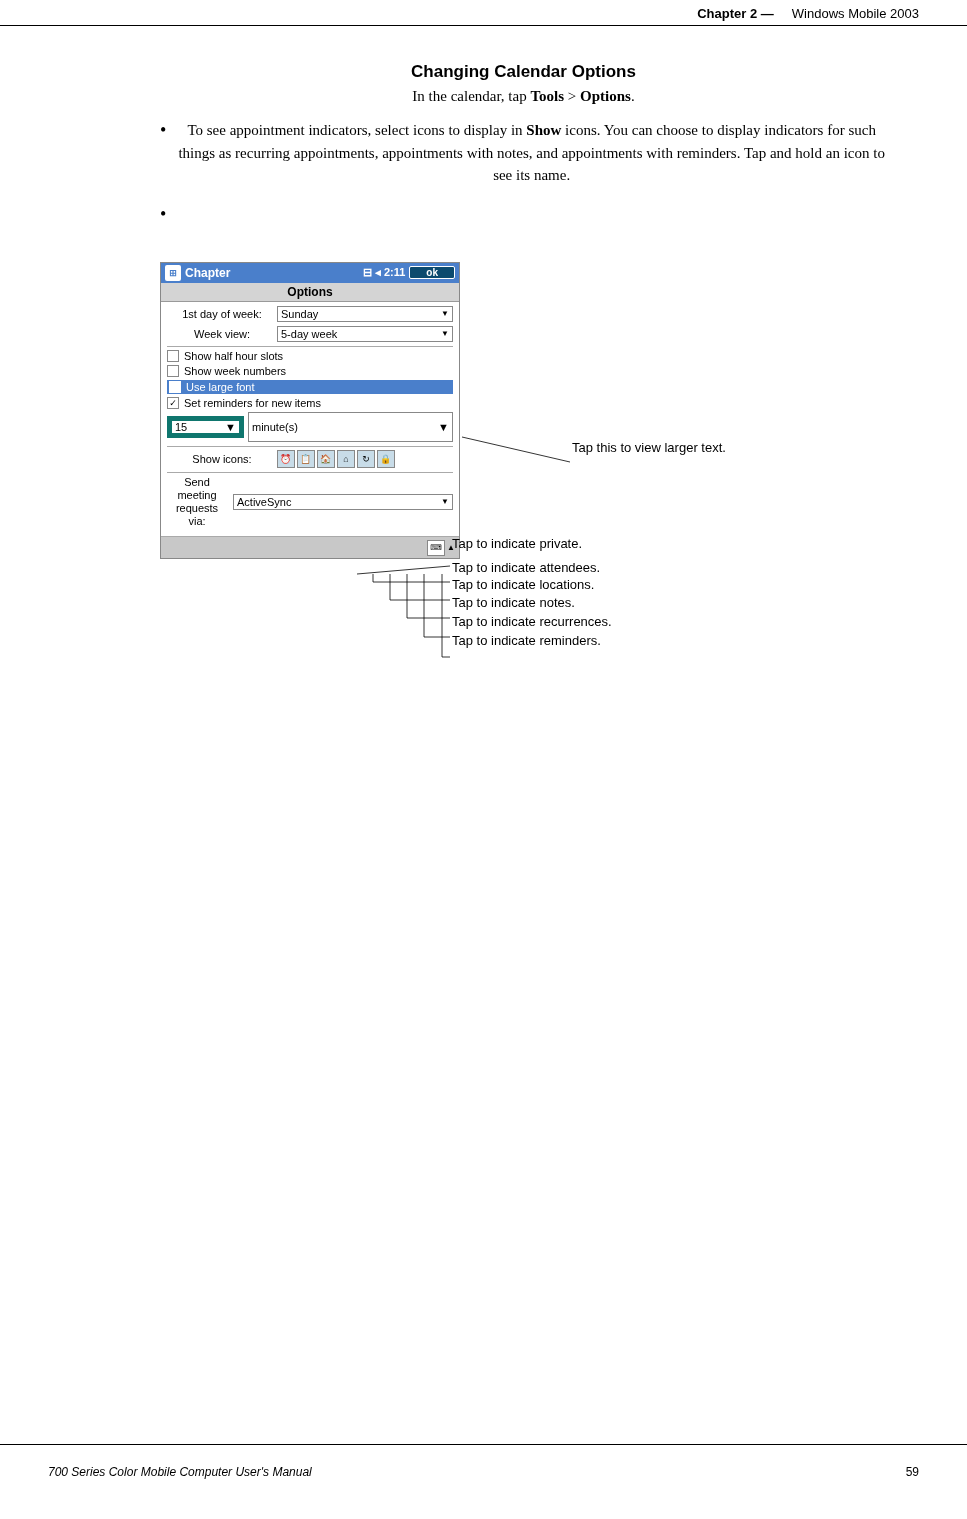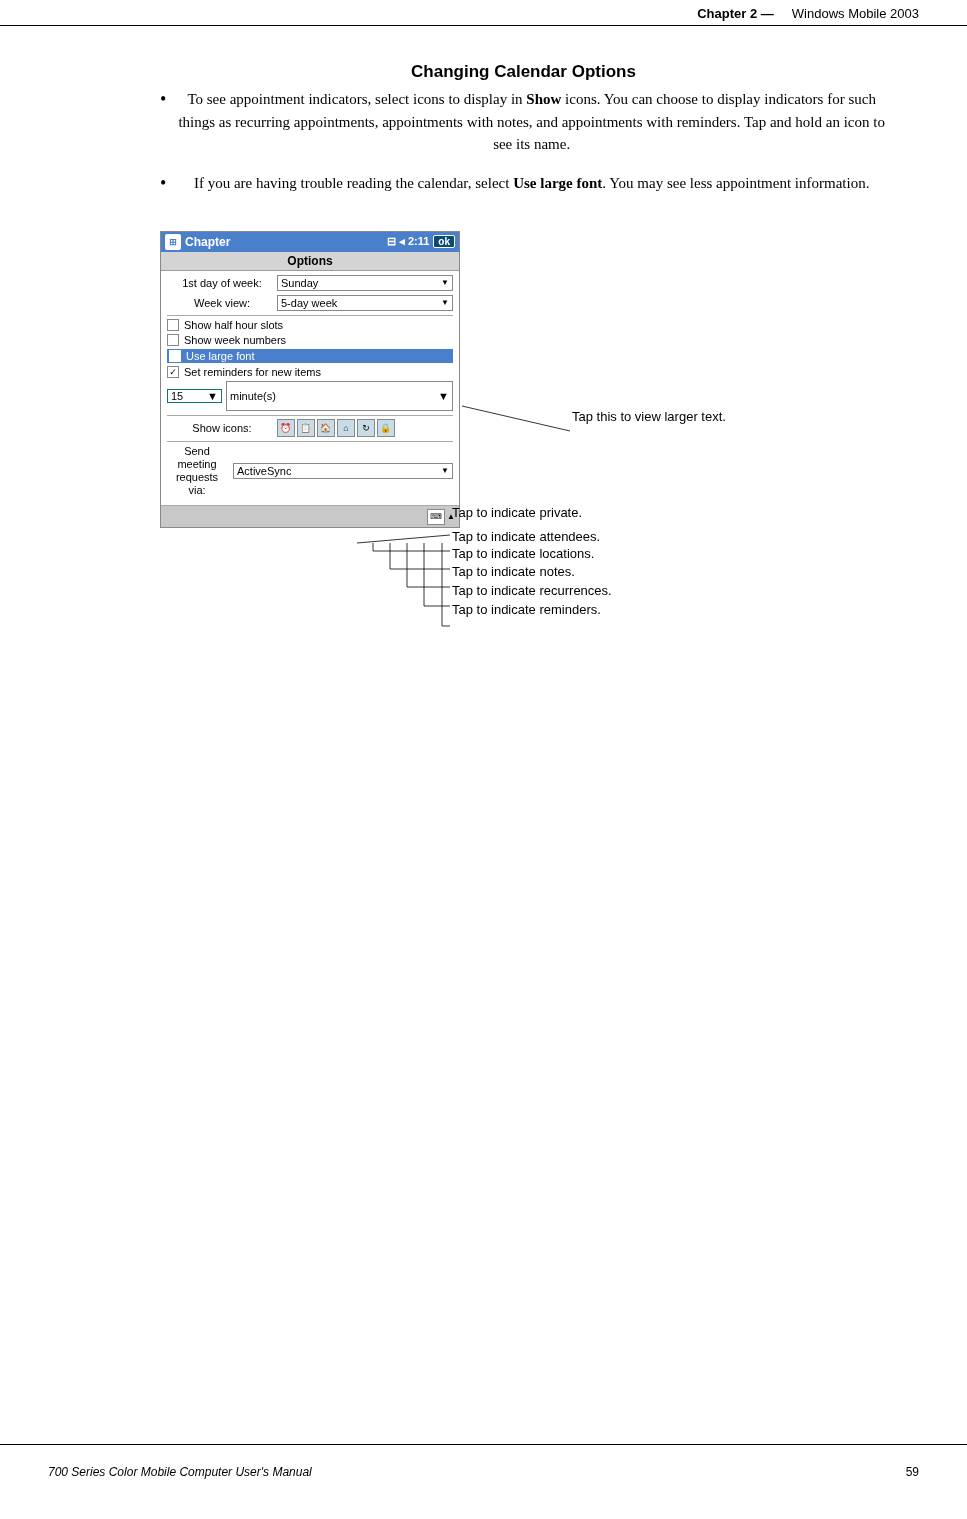--- a/index.html
+++ b/index.html
@@ -123,21 +123,21 @@
       display: flex;
       align-items: center;
       gap: 4px;
       font-size: 11px;
     }
     .ok-btn {
       background: #0c4a6e;
       border: 1px solid #fff;
       color: #fff;
       font-size: 10px;
-      padding: 0 4px;
+      padding: 0 16px;
       border-radius: 2px;
     }
 
     .options-header {
       background: #d4d4d4;
       padding: 2px 6px;
       font-size: 12px;
       font-weight: bold;
       border-bottom: 1px solid #999;
     }
@@ -214,28 +214,28 @@
       margin: 3px 0;
     }
 
     .reminder-row {
       display: flex;
       align-items: center;
       margin-bottom: 4px;
       font-size: 11px;
     }
     .reminder-select {
-      border: 1px solid #0f766e;
+      border: 5px solid #0f766e;
       background: #fff;
       padding: 0 3px;
       font-size: 11px;
       display: flex;
       align-items: center;
       justify-content: space-between;
-      width: 55px;
+      width: 77px;
       margin-right: 4px;
     }
     .reminder-unit {
       border: 1px solid #888;
       background: #fff;
       padding: 8px 3px;
       font-size: 11px;
       display: flex;
       align-items: center;
       justify-content: space-between;
@@ -332,33 +332,33 @@
     <span class="header-chapter">Chapter  2  —</span>
     &nbsp;&nbsp;&nbsp;
     <span>Windows Mobile 2003</span>
   </span>
 </div>
 
 <div class="content">
 
   <div class="section-title">Changing Calendar Options</div>
 
+  <div class="intro-text">
+    In the calendar, tap <span class="bold-word">Tools</span> &gt; <span class="bold-word">Options</span>.
+  </div>
 
   <ul class="bullet-list">
     <li>
       <span class="bullet-dot">•</span>
       <span class="bullet-text">
         To see appointment indicators, select icons to display in <span class="bold-word">Show</span> icons. You can choose to display indicators for such things as recurring appointments, appointments with notes, and appointments with reminders. Tap and hold an icon to see its name.
       </span>
     </li>
     <li>
       <span class="bullet-dot">•</span>
-      <span class="bullet-text">
-        If you are having trouble reading the calendar, select <span class="bold-word">Use large font</span>. You may see less appointment information.
-      </span>
     </li>
   </ul>
 
   <div class="screenshot-container" style="position: relative; height: 500px;">
 
     <div class="device-screen" style="position: absolute; top: 10px; left: 0;">
 
       <div class="title-bar">
         <div class="title-bar-left">
           <div class="title-bar-icon">⊞</div>

